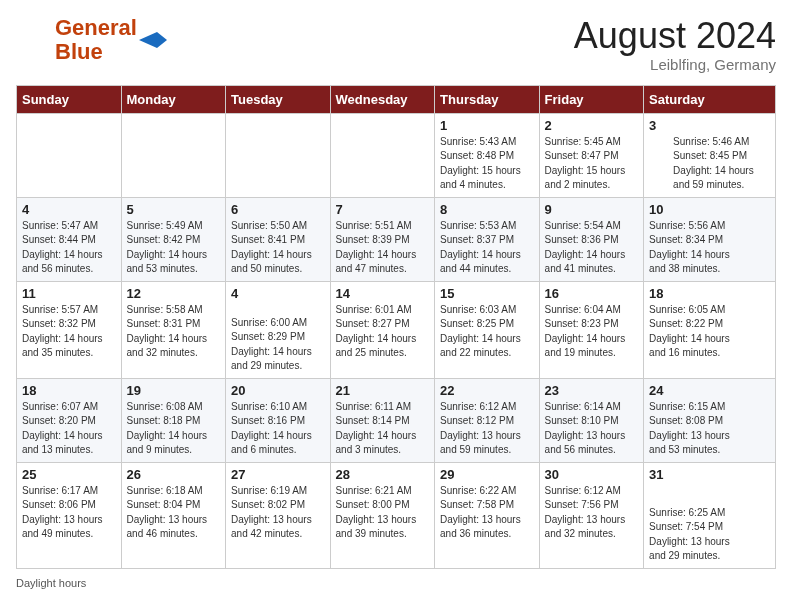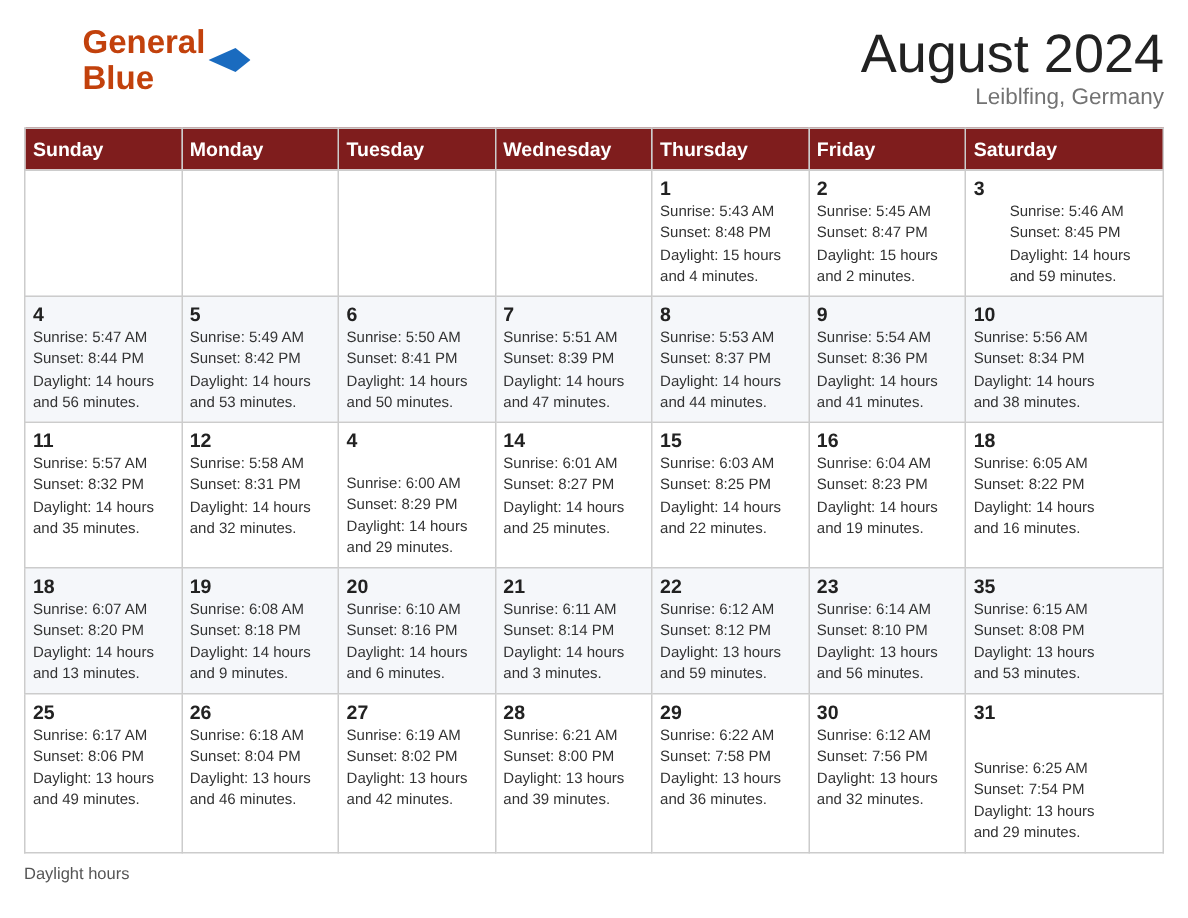--- a/index.html
+++ b/index.html
@@ -291,21 +291,21 @@
 and 59 minutes.</div>
         </td>
         <td>
           <span class="day-num">23</span>
           <div class="day-info" style="white-space: pre-line;">Sunrise: 6:14 AM
 Sunset: 8:10 PM
 Daylight: 13 hours
 and 56 minutes.</div>
         </td>
         <td>
-          <span class="day-num">35</span>
+          <span class="day-num">24</span>
           <div class="day-info" style="white-space: pre-line;">Sunrise: 6:15 AM
 Sunset: 8:08 PM
 Daylight: 13 hours
 and 53 minutes.</div>
         </td>
       </tr>
       <tr>
         <td>
           <span class="day-num">25</span>
           <div class="day-info" style="white-space: pre-line;">Sunrise: 6:17 AM

